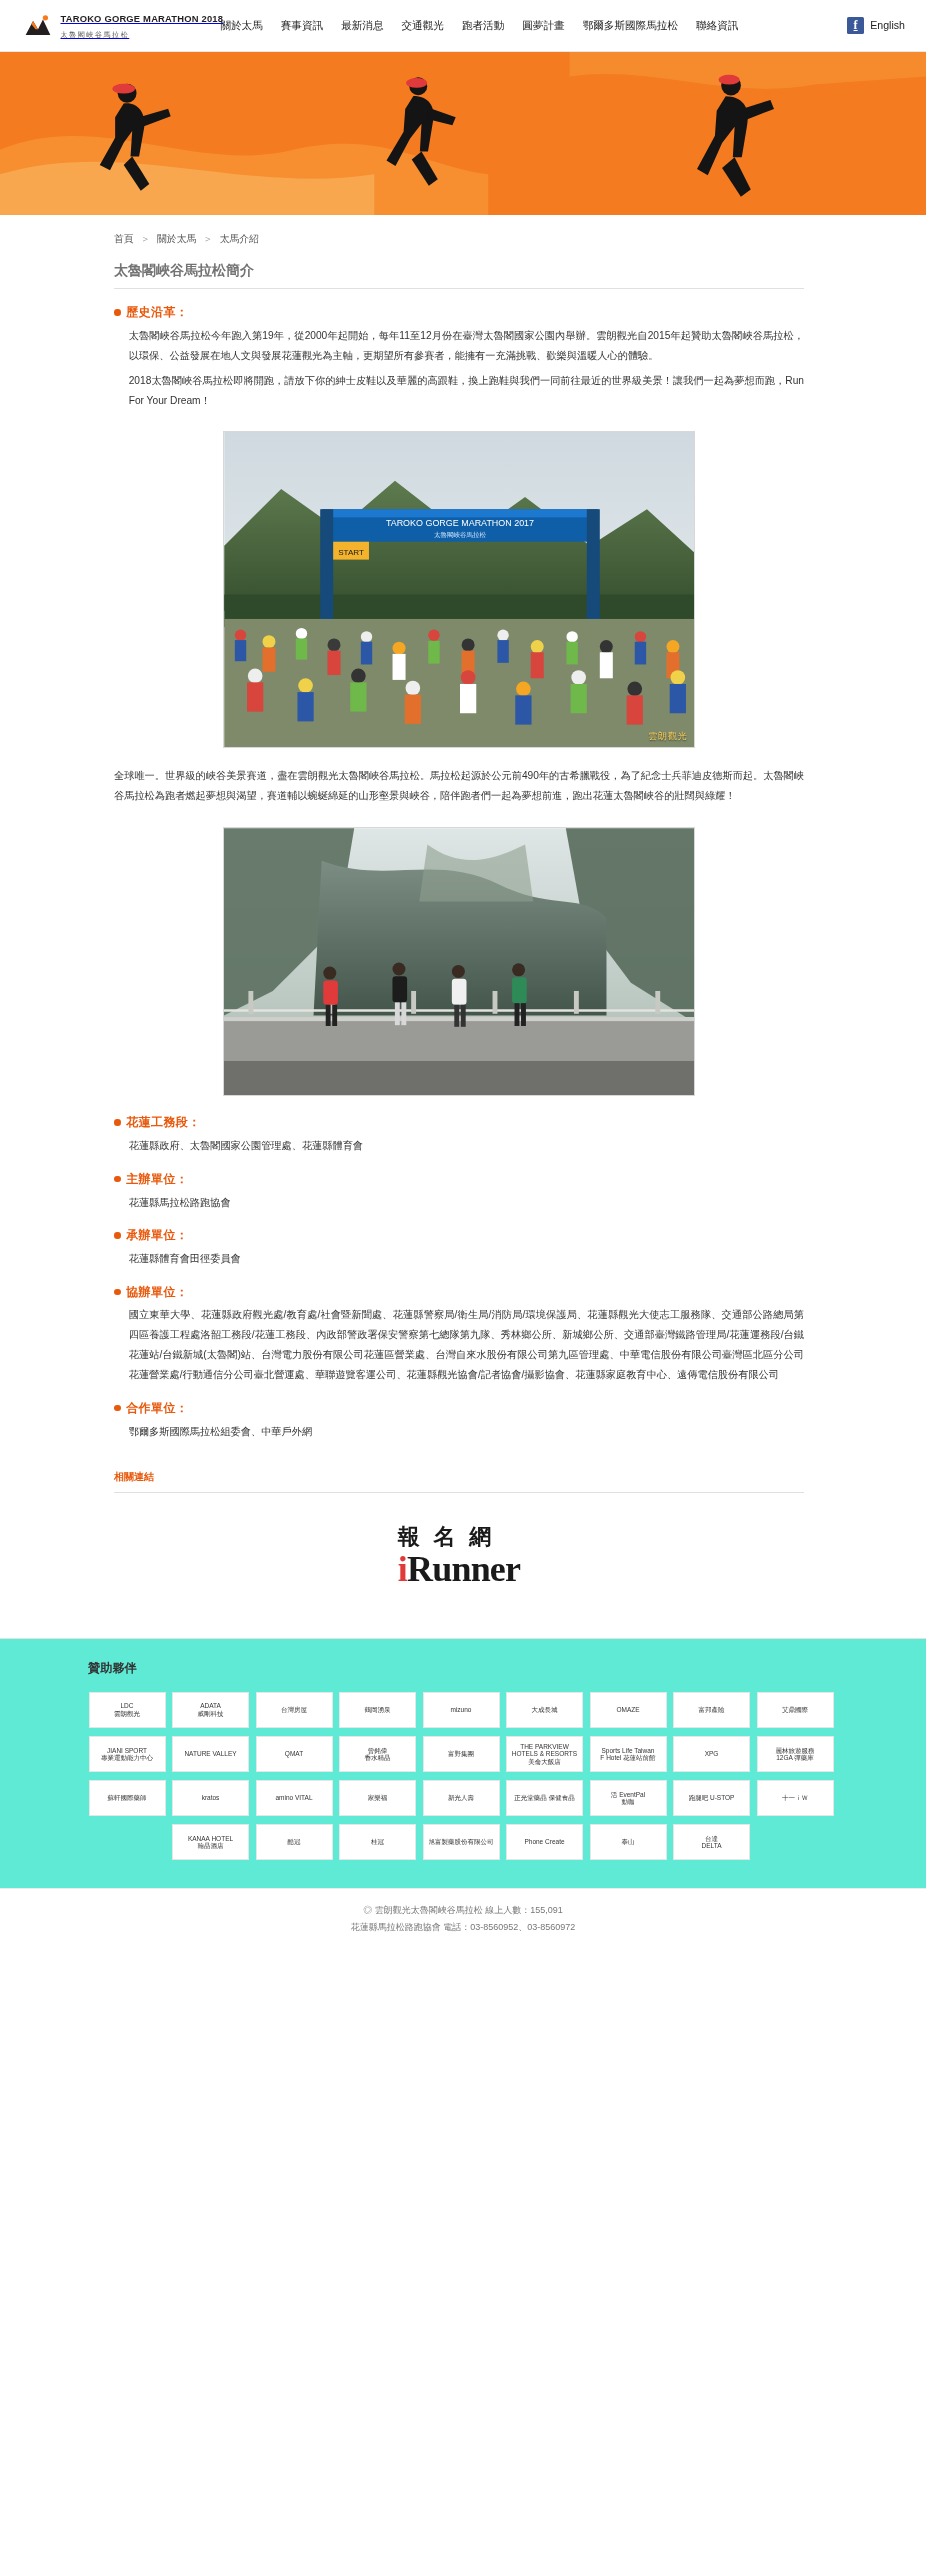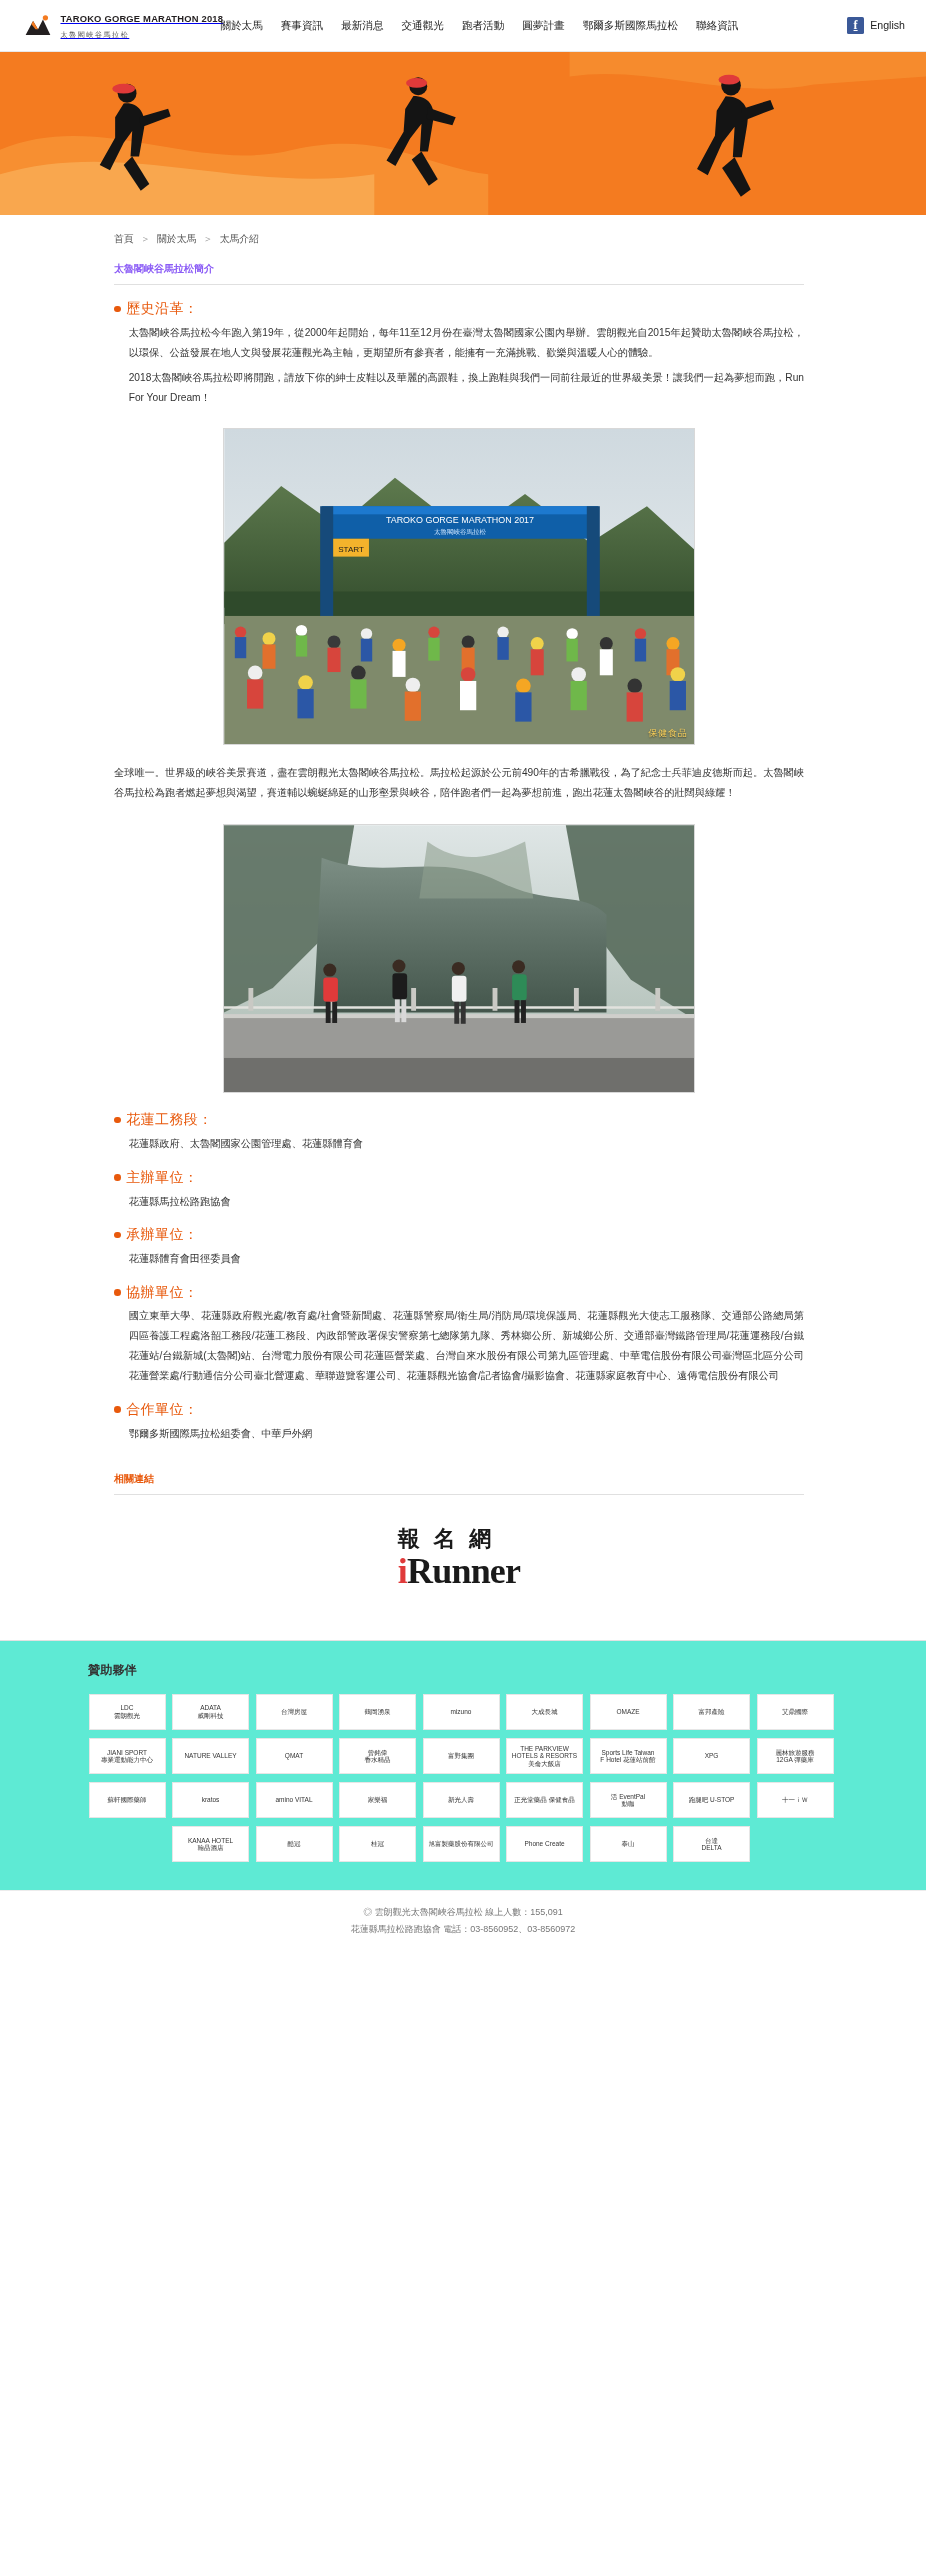--- a/index.html
+++ b/index.html
@@ -105,43 +105,43 @@
   }
   .crumb a { color: #555; text-decoration: none; }
   .crumb .sep { margin: 0 4.1px; color: #999; }
   .crumb .cur { color: #555; }
 
   
   .content {
     padding: 0 122px 24.4px 114px;
   }
   h1.page-title {
-    color: #8b5cf6;
-    font-size: 10px;
+    color: #737373;
+    font-size: 14px;
     font-weight: bold;
     margin: 11.4px 0 8.1px 0;
     padding-bottom: 8.1px;
     border-bottom: 1.6px solid #e0e0e0;
   }
   .sec {
     margin: 14.7px 0 4.9px 0;
     display: flex;
     align-items: center;
     gap: 5.7px;
   }
   .dot {
     width: 6.5px; height: 6.5px;
     border-radius: 50%;
     background: #e8590c;
     display: inline-block;
     flex: 0 0 6.5px;
   }
   .sec-title {
-    font-size: 14px;
-    font-weight: normal;
+    font-size: 12px;
+    font-weight: bold;
     color: #e8590c;
     letter-spacing: 0.4px;
   }
   p.body {
     font-size: 10.2px;
     line-height: 1.95;
     color: #333;
     margin: 4.9px 0 4.9px 14.7px;
     text-align: justify;
   }
@@ -414,21 +414,21 @@
               <rect x="358" y="324" width="20" height="36" fill="#2b57a6"></rect>
             <circle cx="436" cy="302" r="9" fill="#eee"></circle>
               <rect x="426" y="310" width="20" height="36" fill="#6fb84a"></rect>
             <circle cx="505" cy="316" r="9" fill="#333"></circle>
               <rect x="495" y="324" width="20" height="36" fill="#d7453c"></rect>
             <circle cx="558" cy="302" r="9" fill="#f0d24a"></circle>
               <rect x="548" y="310" width="20" height="36" fill="#2b57a6"></rect>
           </g>
         </g>
       </svg>
-      <span class="watermark">保健食品</span>
+      <span class="watermark">雲朗觀光</span>
     </div>
   </div>
 
   <p class="body nopad">全球唯一。世界級的峽谷美景賽道，盡在雲朗觀光太魯閣峽谷馬拉松。馬拉松起源於公元前490年的古希臘戰役，為了紀念士兵菲迪皮德斯而起。太魯閣峽谷馬拉松為跑者燃起夢想與渴望，賽道輔以蜿蜒綿延的山形壑景與峽谷，陪伴跑者們一起為夢想前進，跑出花蓮太魯閣峽谷的壯闊與綠耀！</p>
 
   <div class="figure">
     <div class="photo tall">
       <svg width="472" height="269" viewBox="0 0 580 330">
         <defs>
           <linearGradient id="cliff" x1="0" y1="0" x2="0" y2="1">

